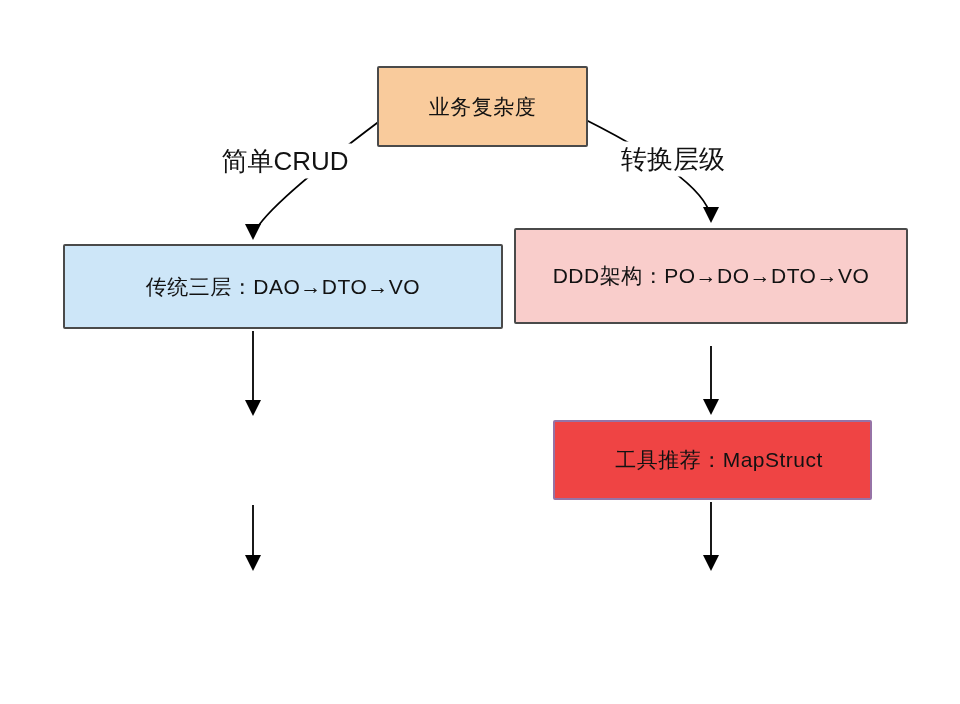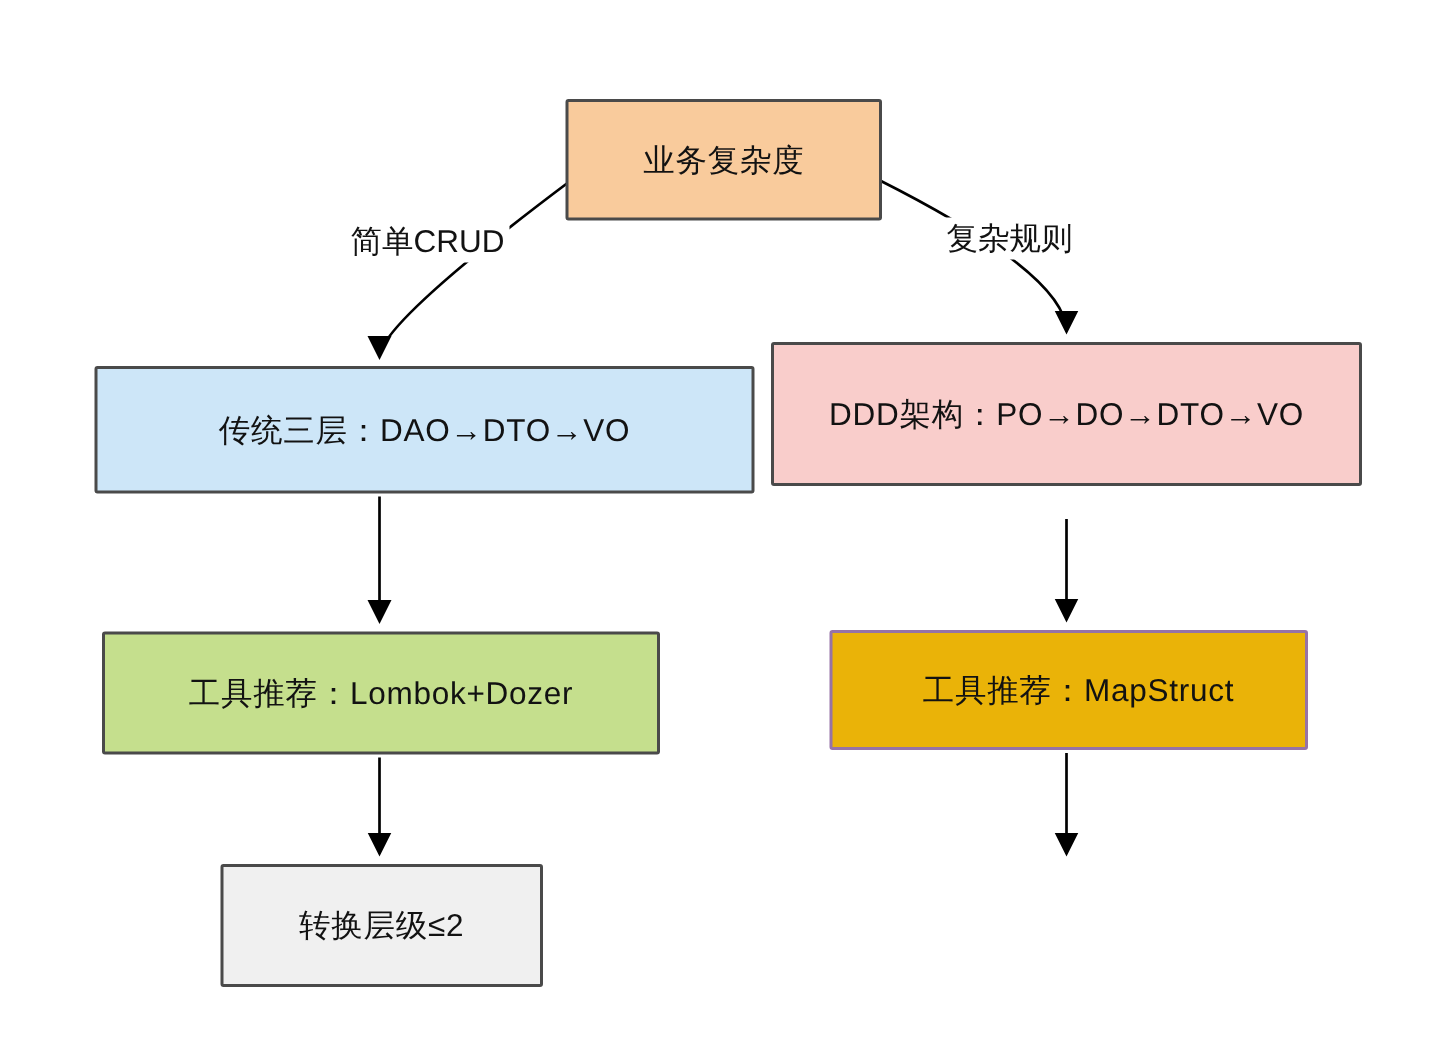--- a/index.html
+++ b/index.html
@@ -17,21 +17,21 @@
     display:flex;align-items:center;justify-content:center;
     border:2.5px solid #4a4a4a;
     border-radius:2px;
     font-size:21px;color:#121212;
     text-align:center;
     letter-spacing:0.5px;
     white-space:nowrap;
   }
   .edge-label{
     position:absolute;
-    font-size:21px;color:#121212;
+    font-size:26px;color:#121212;
     background:#ffffff;
     padding:0 3px;
     white-space:nowrap;
     transform:translate(-50%,-50%);
   }
   
   .n-root        {left:377px; top:37px;  width:211px; height:81px;}
   .n-branch-left {left:63px;  top:244px; width:440px; height:85px;}
   .n-branch-right{left:514px; top:228px; width:394px; height:96px;}
   .n-tool-left   {left:68px;  top:421px; width:372px; height:82px;}
@@ -59,24 +59,22 @@
     <path d="M 253 505 L 253 569" fill="none" stroke="#000000" stroke-width="1.8" marker-end="url(#arrow)"></path>
     <path d="M 711 502 L 711 569" fill="none" stroke="#000000" stroke-width="1.8" marker-end="url(#arrow)"></path>
   </svg>
 
   <div class="node n-root" style="background-color: rgb(249, 203, 156); border-color: rgb(74, 74, 74); margin-top: 29px;">业务复杂度</div>
 
   <div class="node n-branch-left" style="background-color: rgb(205, 230, 248); border-color: rgb(74, 74, 74);">传统三层：DAO→DTO→VO</div>
 
   <div class="node n-branch-right" style="background-color: rgb(249, 205, 203); border-color: rgb(74, 74, 74);">DDD架构：PO→DO→DTO→VO</div>
 
-  <div class="node n-tool-left" style="background-color: rgb(197, 223, 141); border-color: rgb(74, 74, 74);">工具推荐：Lombok+Dozer</div>
 
-  <div class="node n-tool-right" style="background-color: #eab308; border-color: rgb(150, 115, 166); padding-left: 13px;">工具推荐：MapStruct</div>
+  <div class="node n-tool-right" style="background-color: #ef4444; border-color: rgb(150, 115, 166); padding-left: 13px;">工具推荐：MapStruct</div>
 
-  <div class="node n-result-left" style="background-color: rgb(240, 240, 240); border-color: rgb(74, 74, 74);">转换层级≤2</div>
 
 
   <div class="edge-label l-left">简单CRUD</div>
 
-  <div class="edge-label l-right">复杂规则</div>
+  <div class="edge-label l-right">转换层级</div>
 
 </div>
 
 </body></html>

